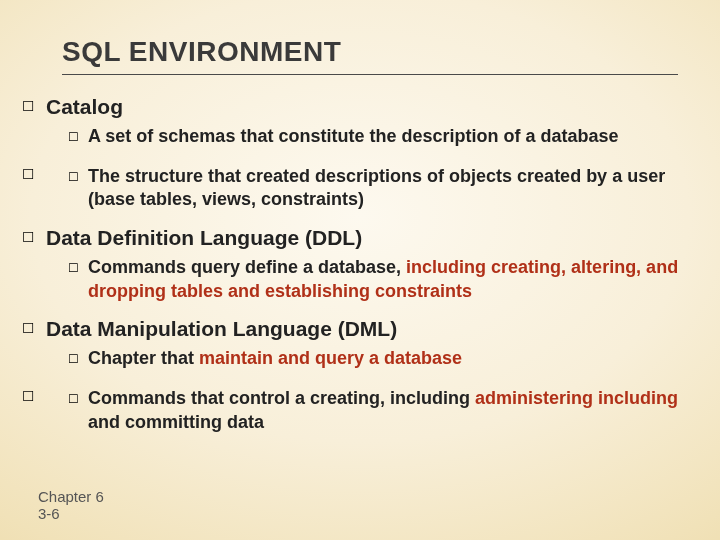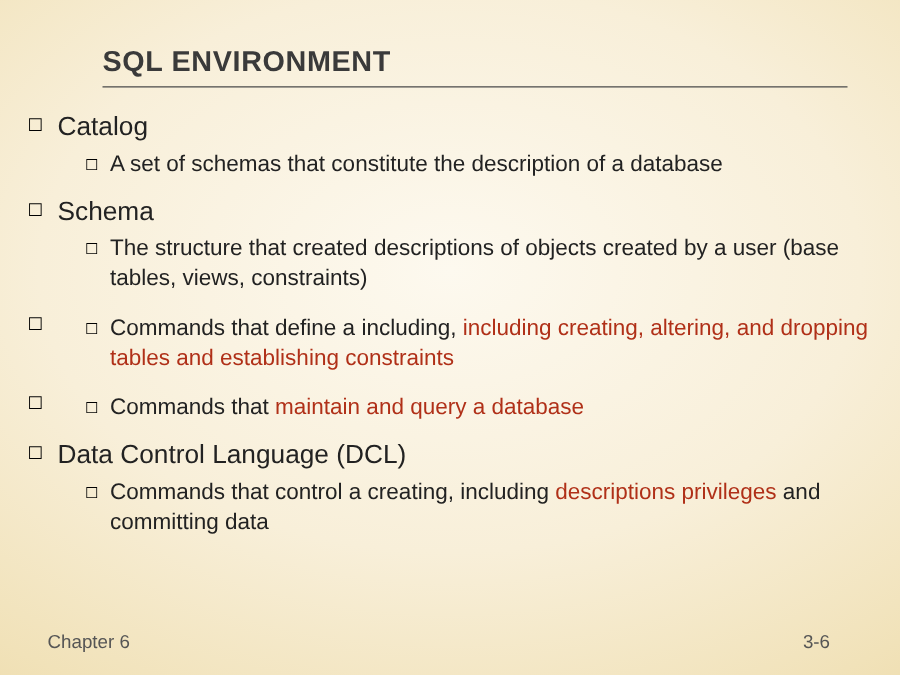--- a/index.html
+++ b/index.html
@@ -14,27 +14,26 @@
     width: 720px;
     height: 540px;
     padding: 36px 20px 18px 20px;
     position: relative;
   }
   .title-wrap {
     padding-left: 42px;
     padding-right: 22px;
   }
   .title {
-    font-size: 23px;
+    font-size: 28px;
     font-weight: bold;
     letter-spacing: 0.5px;
     color: #3a3a3a;
     padding-bottom: 6px;
     border-bottom: 1px solid #4a4a4a;
-    margin-left: 20px;
   }
   .content {
     padding-top: 18px;
     padding-left: 0;
     font-size: 21px;
     line-height: 1.32;
     color: #222;
   }
   .item-l1 {
     display: flex;
@@ -45,21 +44,21 @@
   .bul {
     flex: 0 0 auto;
     font-family: "DejaVu Sans", "Segoe UI Symbol", sans-serif;
     font-size: 14px;
     line-height: 27px;
     width: 26px;
     text-align: left;
     color: #000;
     padding-left: 2px;
   }
-  .txt { flex: 1 1 auto; }
+  .txt { flex: 1 1 auto; font-weight: bold; }
   .sub {
     padding-left: 20px;
     font-size: 18px;
     margin-top: 4px;
     margin-bottom: 10px;
   }
   .sub .bul {
     font-size: 12px;
     line-height: 24px;
     width: 22px;
@@ -67,20 +66,21 @@
   .hl { color: #b03018; }
   .footer {
     position: absolute;
     bottom: 18px;
     left: 38px;
     right: 56px;
     font-size: 15px;
     color: #555;
     display: flex;
     justify-content: space-between;
+    flex-direction: column;
   }
 </style>
 </head>
 <body>
 
 <div class="slide">
   <div class="title-wrap">
     <div class="title">SQL ENVIRONMENT</div>
   </div>
 
@@ -95,62 +95,62 @@
             <span class="bul">☐</span>
             <div class="txt"><span>A set of schemas that constitute the description of a database</span><span class="hl"></span><span></span></div>
           </div>
         </div>
       </div>
     </div>
 
     <div class="item-l1">
       <span class="bul">☐</span>
       <div class="txt">
-        <span>Schema</span>
         <div class="sub">
           <div class="item-l1">
             <span class="bul">☐</span>
             <div class="txt"><span>The structure that created descriptions of objects created by a user (base tables, views, constraints)</span><span class="hl"></span><span></span></div>
           </div>
         </div>
       </div>
     </div>
 
     <div class="item-l1">
       <span class="bul">☐</span>
       <div class="txt">
+        <span>Data Definition Language (DDL)</span>
         <div class="sub">
           <div class="item-l1">
             <span class="bul">☐</span>
-            <div class="txt"><span>Commands that define a including, </span><span class="hl">including creating, altering, and dropping tables and establishing constraints</span><span></span></div>
+            <div class="txt"><span>Commands query define a database, </span><span class="hl">including creating, altering, and dropping tables and establishing constraints</span><span></span></div>
+          </div>
+        </div>
+      </div>
+    </div>
+
+    <div class="item-l1">
+      <span class="bul">☐</span>
+      <div class="txt">
+        <span>Data Manipulation Language (DML)</span>
+        <div class="sub">
+          <div class="item-l1">
+            <span class="bul">☐</span>
+            <div class="txt"><span>Chapter that </span><span class="hl">maintain and query a database</span><span></span></div>
           </div>
         </div>
       </div>
     </div>
 
     <div class="item-l1">
       <span class="bul">☐</span>
       <div class="txt">
         <div class="sub">
           <div class="item-l1">
             <span class="bul">☐</span>
-            <div class="txt"><span>Commands that </span><span class="hl">maintain and query a database</span><span></span></div>
-          </div>
-        </div>
-      </div>
-    </div>
-
-    <div class="item-l1">
-      <span class="bul">☐</span>
-      <div class="txt">
-        <span>Data Control Language (DCL)</span>
-        <div class="sub">
-          <div class="item-l1">
-            <span class="bul">☐</span>
-            <div class="txt"><span>Commands that control a creating, including </span><span class="hl">descriptions privileges</span><span> and committing data</span></div>
+            <div class="txt"><span>Commands that control a creating, including </span><span class="hl">administering including</span><span> and committing data</span></div>
           </div>
         </div>
       </div>
     </div>
 
   </div>
 
   <div class="footer">
     <span>Chapter 6</span>
     <span>3-6</span>

